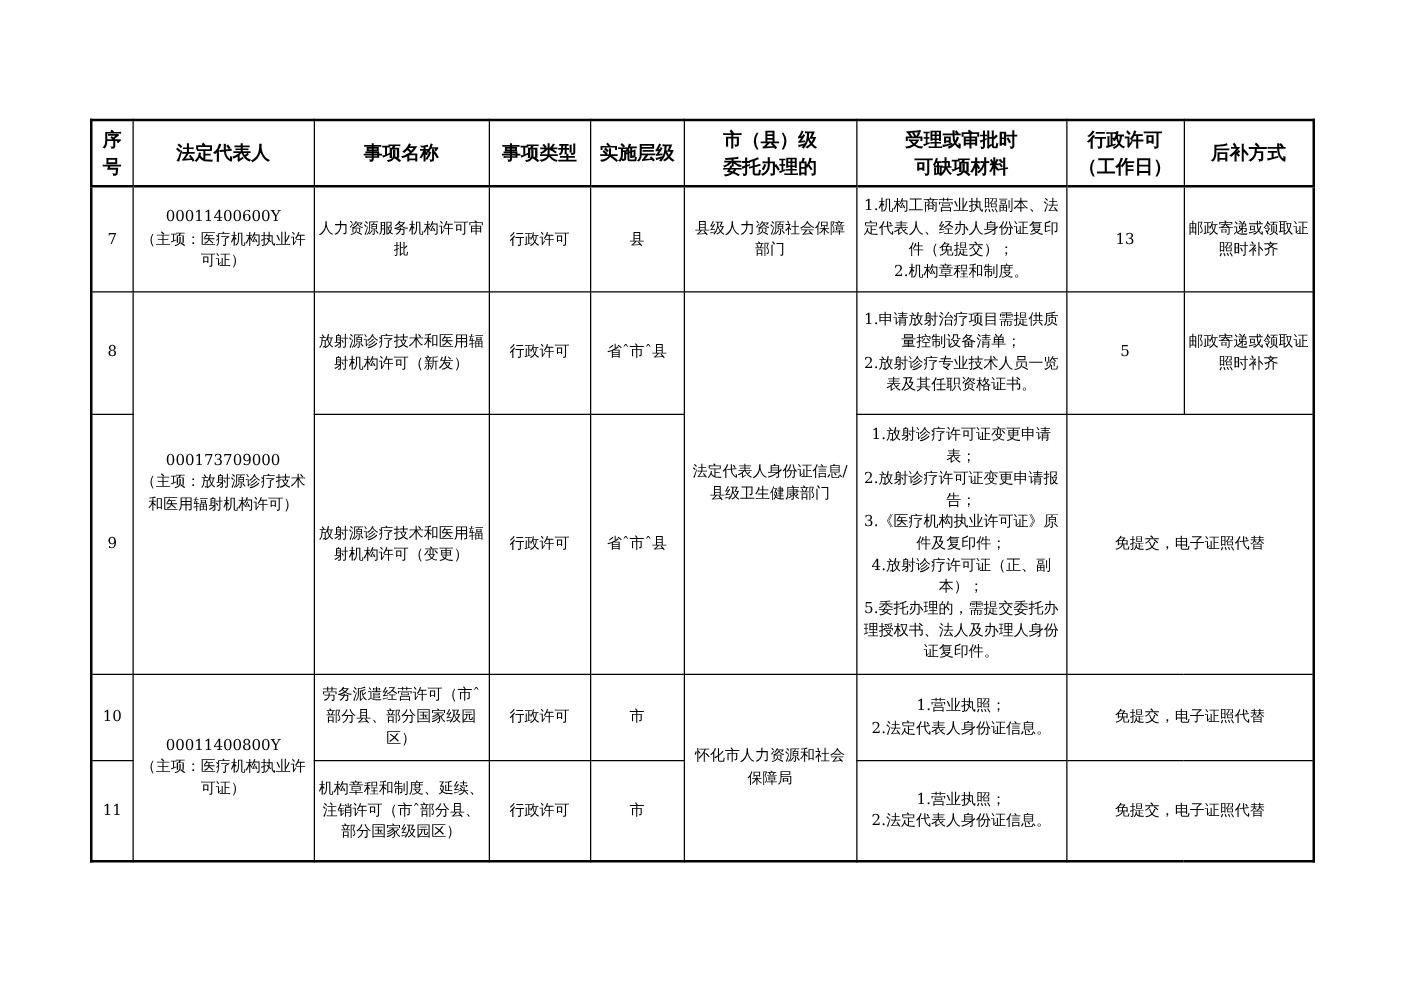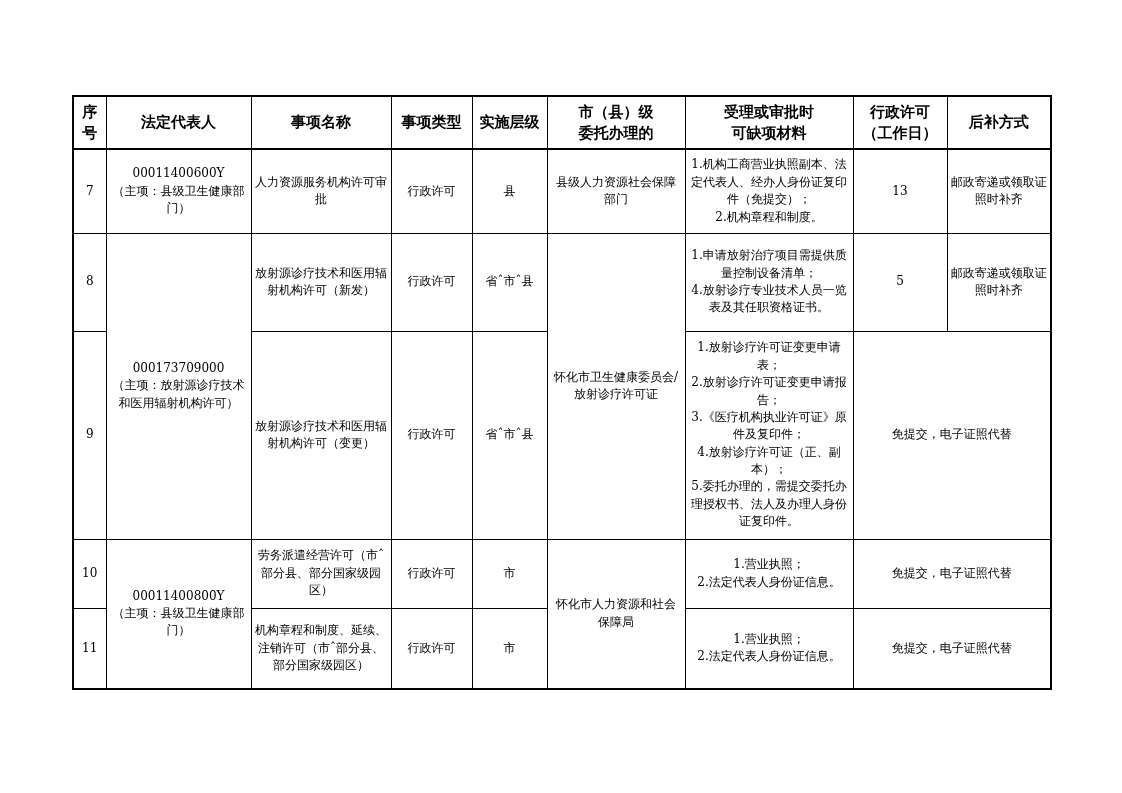--- a/index.html
+++ b/index.html
@@ -81,59 +81,59 @@
 可缺项材料</th>
         <th>行政许可
 （工作日）</th>
         <th>后补方式</th>
       </tr>
     </thead>
     <tbody>
       <tr class="row-7">
         <td>7</td>
         <td>00011400600Y
-（主项：县级卫生健康部门）</td>
+（主项：医疗机构执业许可证）</td>
         <td>人力资源服务机构许可审批</td>
         <td>行政许可</td>
         <td>县</td>
         <td>县级人力资源社会保障部门</td>
         <td>1.机构工商营业执照副本、法定代表人、经办人身份证复印件（免提交）；
 2.机构章程和制度。</td>
         <td>13</td>
         <td>邮政寄递或领取证照时补齐</td>
       </tr>
       <tr class="row-8">
         <td>8</td>
         <td rowspan="2">000173709000
 （主项：放射源诊疗技术和医用辐射机构许可）</td>
         <td>放射源诊疗技术和医用辐射机构许可（新发）</td>
         <td>行政许可</td>
         <td>省ˆ市ˆ县</td>
-        <td rowspan="2">怀化市卫生健康委员会/放射诊疗许可证</td>
+        <td rowspan="2">法定代表人身份证信息/县级卫生健康部门</td>
         <td>1.申请放射治疗项目需提供质量控制设备清单；
-4.放射诊疗专业技术人员一览表及其任职资格证书。</td>
+2.放射诊疗专业技术人员一览表及其任职资格证书。</td>
         <td>5</td>
         <td>邮政寄递或领取证照时补齐</td>
       </tr>
       <tr class="row-9">
         <td>9</td>
         <td>放射源诊疗技术和医用辐射机构许可（变更）</td>
         <td>行政许可</td>
         <td>省ˆ市ˆ县</td>
         <td>1.放射诊疗许可证变更申请表；
 2.放射诊疗许可证变更申请报告；
 3.《医疗机构执业许可证》原件及复印件；
 4.放射诊疗许可证（正、副本）；
 5.委托办理的，需提交委托办理授权书、法人及办理人身份证复印件。</td>
         <td colspan="2">免提交，电子证照代替</td>
       </tr>
       <tr class="row-10">
         <td>10</td>
         <td rowspan="2">00011400800Y
-（主项：县级卫生健康部门）</td>
+（主项：医疗机构执业许可证）</td>
         <td>劳务派遣经营许可（市ˆ部分县、部分国家级园区）</td>
         <td>行政许可</td>
         <td>市</td>
         <td rowspan="2">怀化市人力资源和社会保障局</td>
         <td>1.营业执照；
 2.法定代表人身份证信息。</td>
         <td colspan="2">免提交，电子证照代替</td>
       </tr>
       <tr class="row-11">
         <td>11</td>

